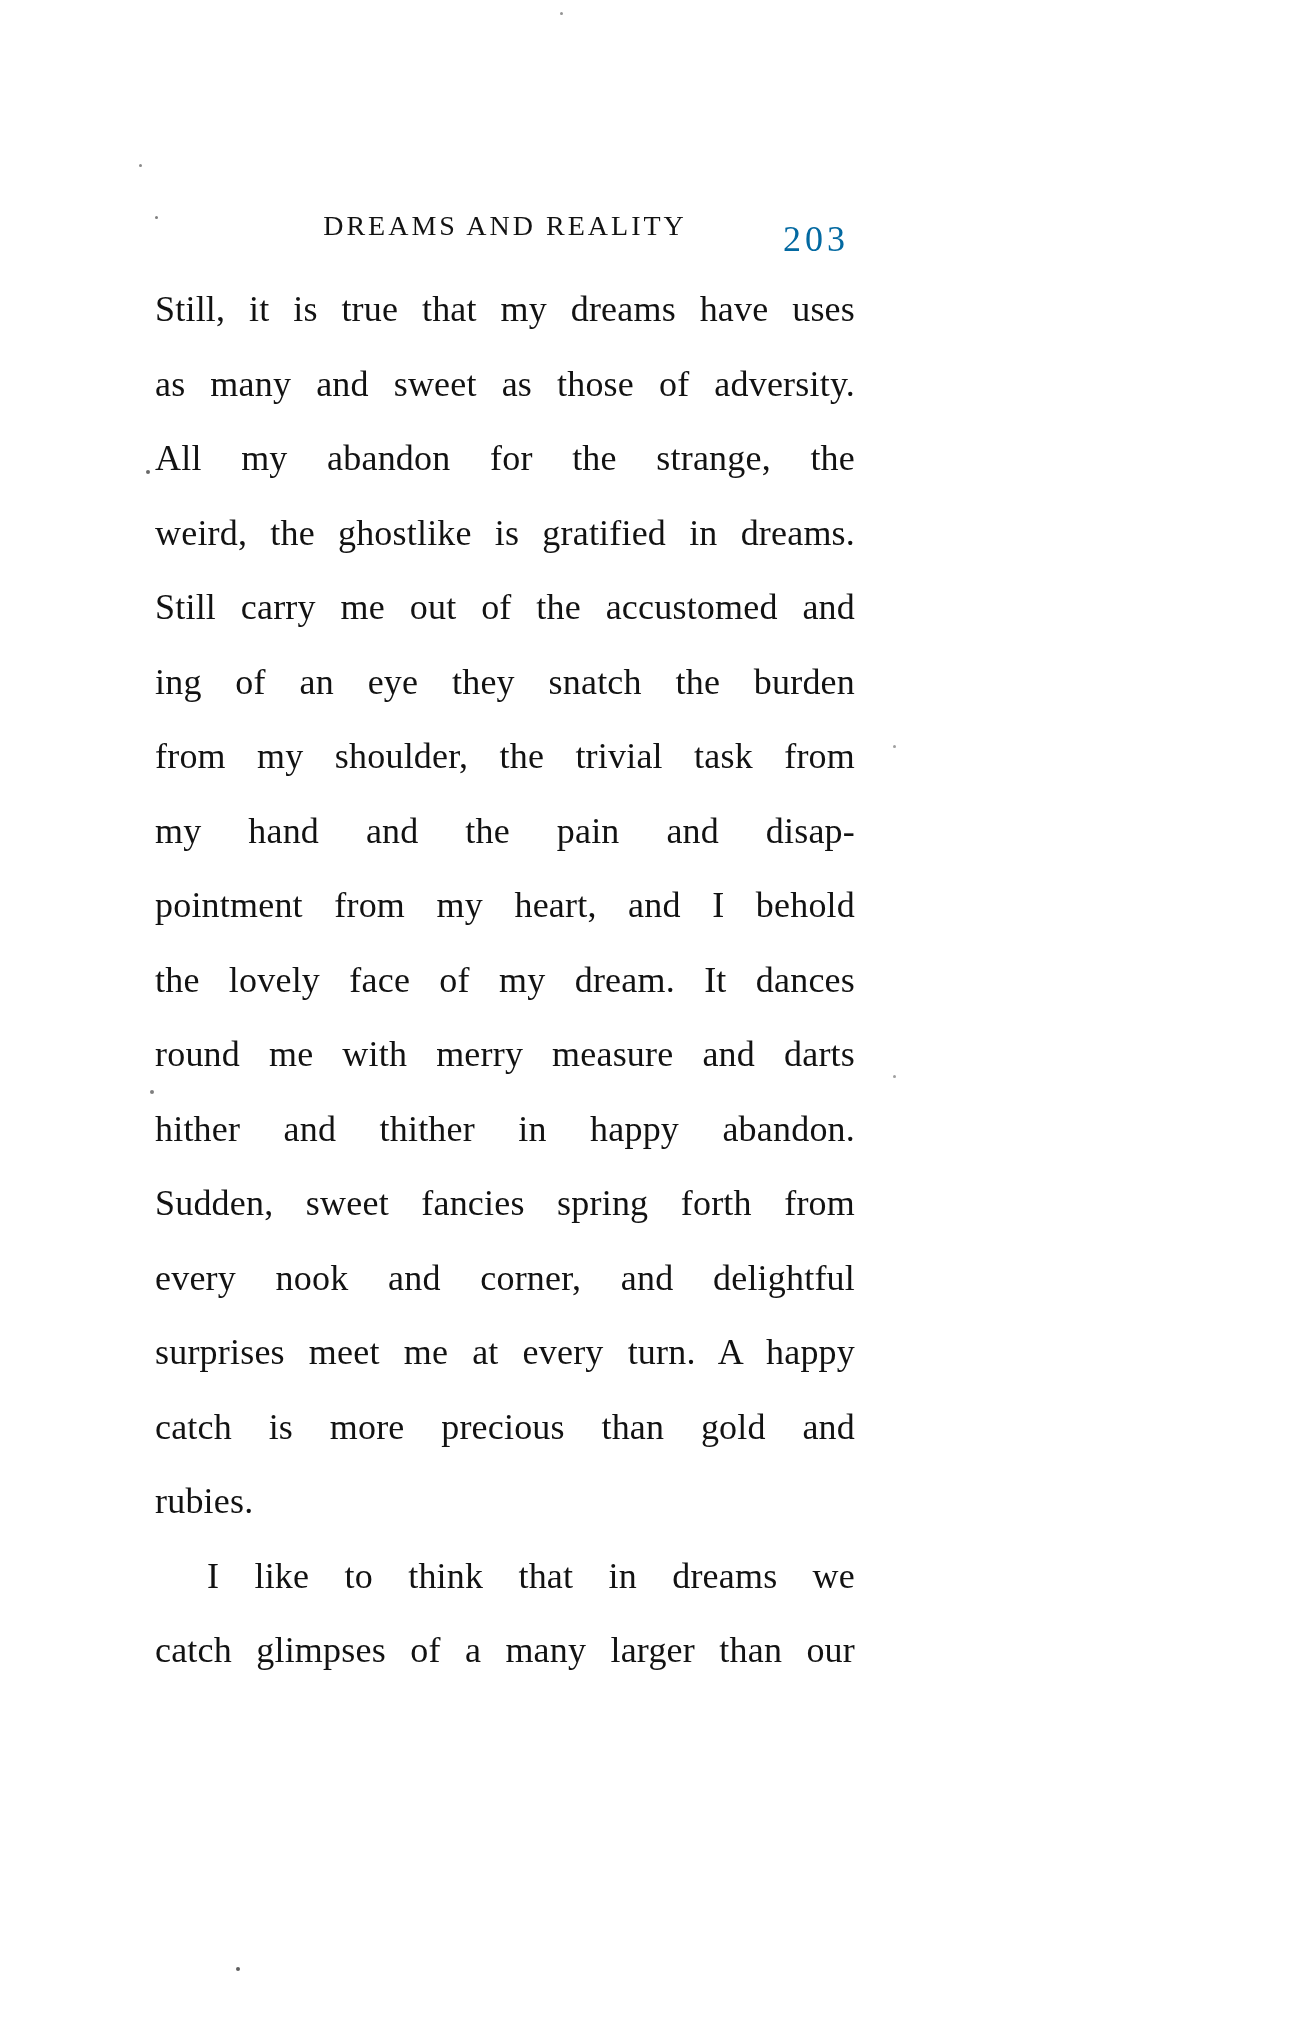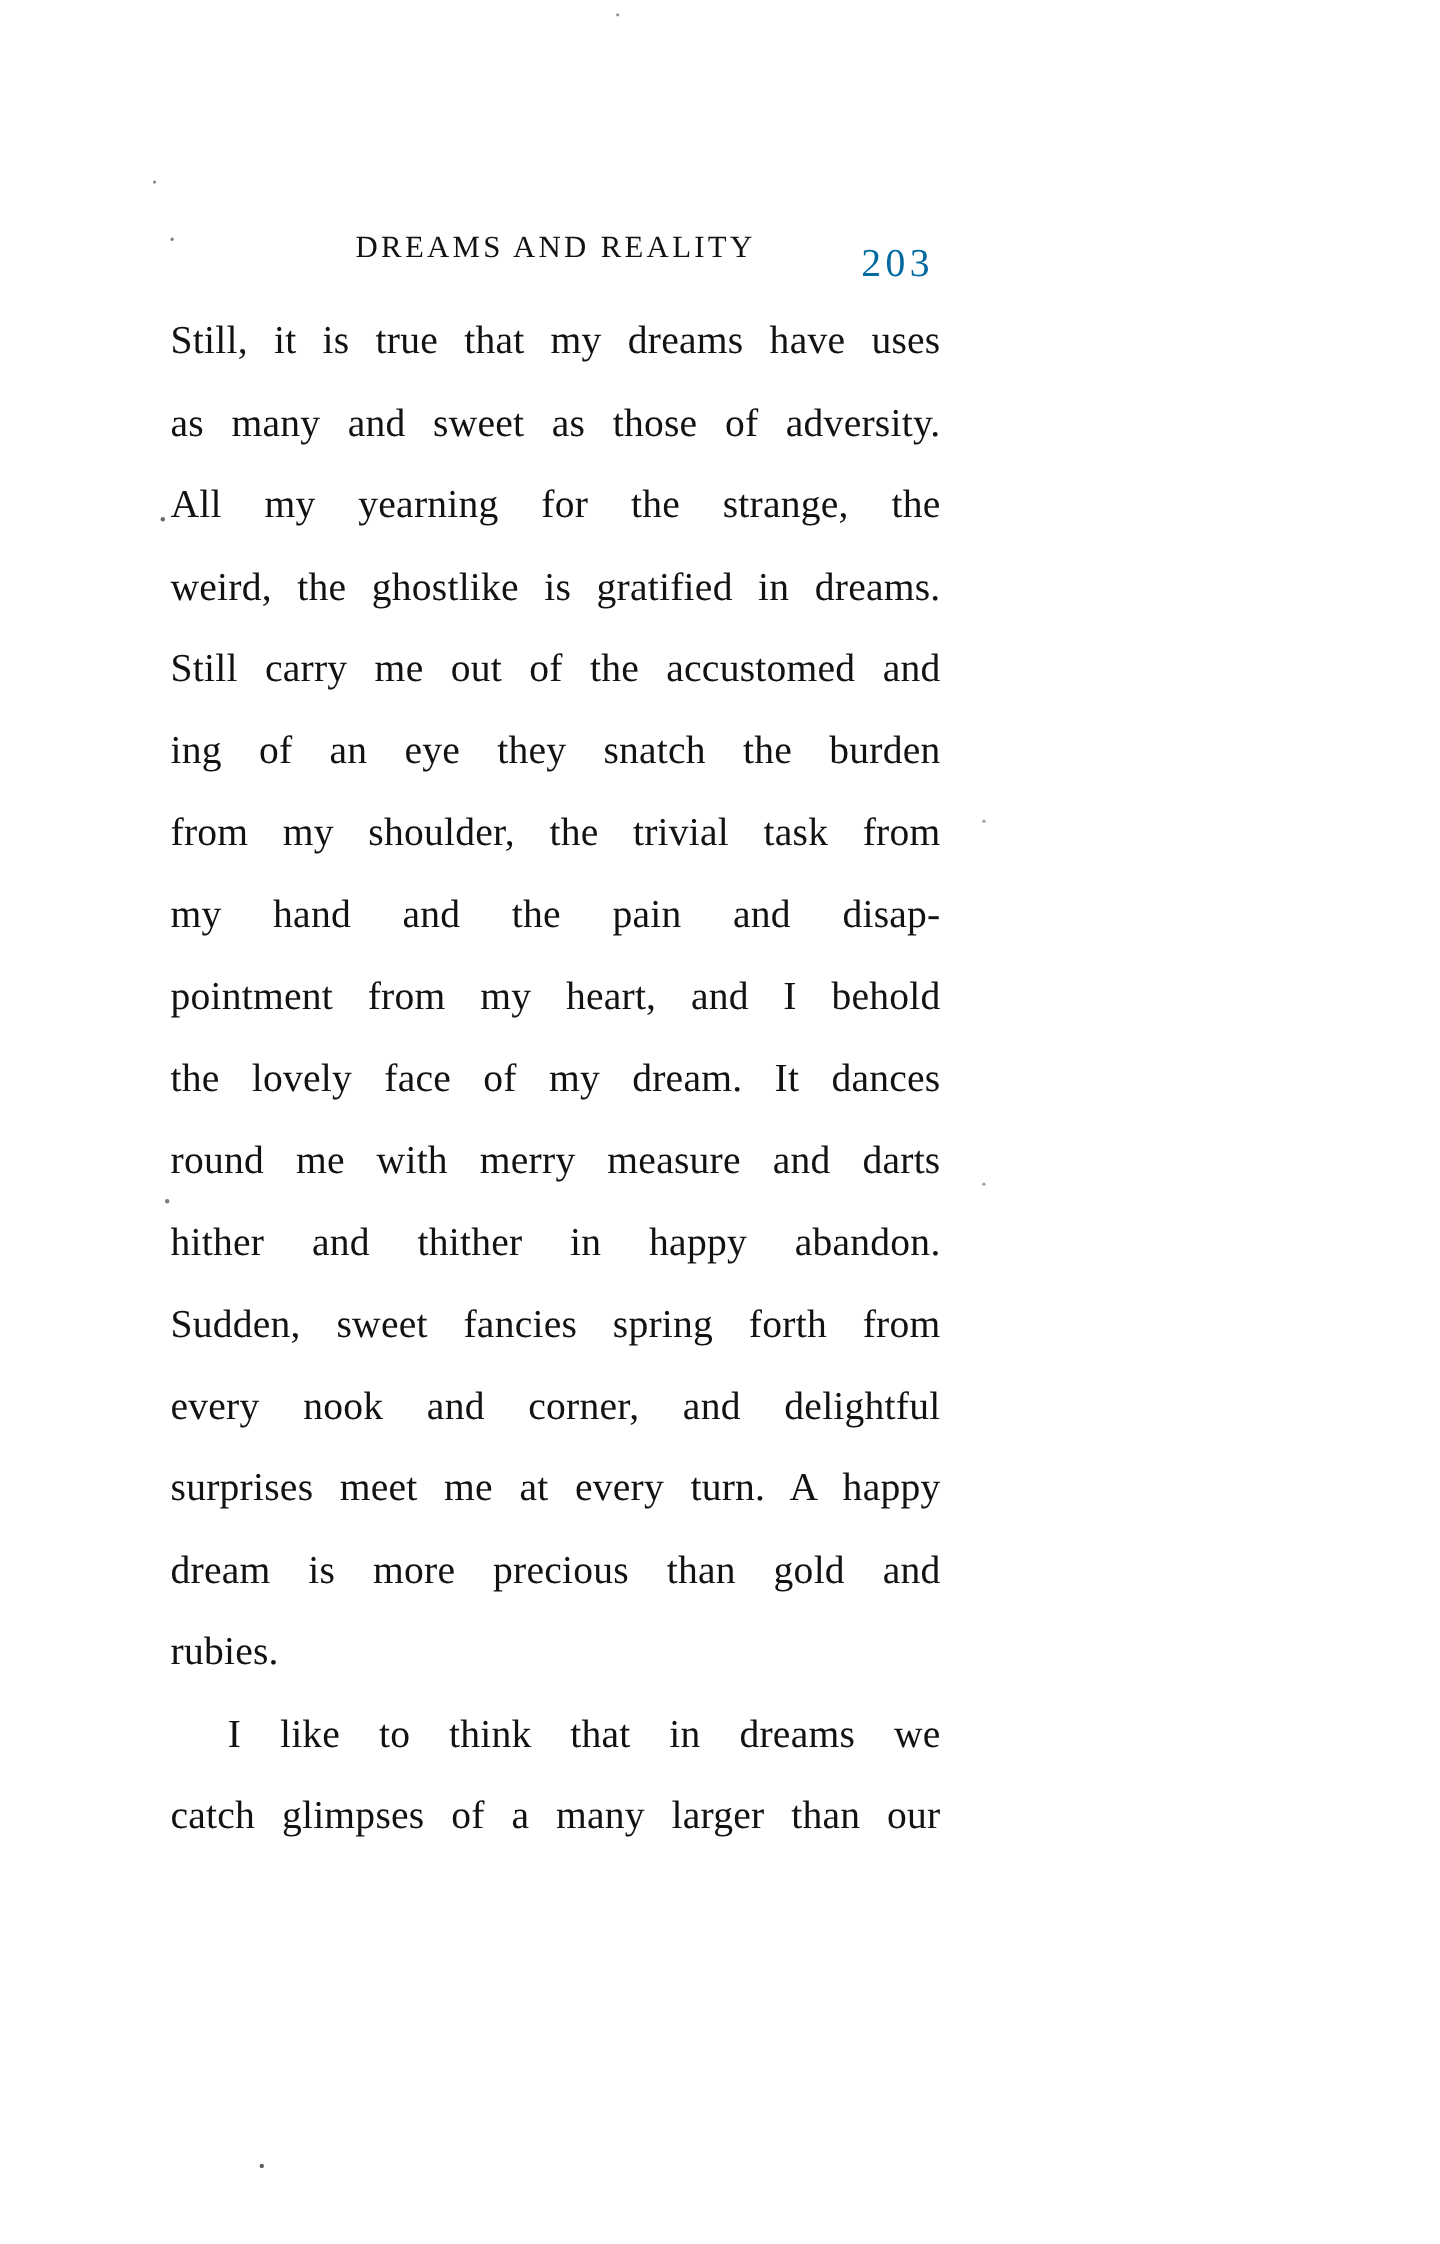--- a/index.html
+++ b/index.html
@@ -77,34 +77,34 @@
 <div class="page">
 
   <div class="header">
     <span class="chapter-title">DREAMS AND REALITY</span>
     <span class="page-number">203</span>
   </div>
 
   <div class="body-text">
     <div class="line">Still, it is true that my dreams have uses</div>
     <div class="line">as many and sweet as those of adversity.</div>
-    <div class="line">All my yearning for the strange, the</div>
+    <div class="line">All my abandon for the strange, the</div>
     <div class="line">weird, the ghostlike is gratified in dreams.</div>
     <div class="line">Still carry me out of the accustomed and</div>
     <div class="line">ing of an eye they snatch the burden</div>
     <div class="line">from my shoulder, the trivial task from</div>
     <div class="line">my hand and the pain and disap-</div>
     <div class="line">pointment from my heart, and I behold</div>
     <div class="line">the lovely face of my dream.  It dances</div>
     <div class="line">round me with merry measure and darts</div>
     <div class="line">hither and thither in happy abandon.</div>
     <div class="line">Sudden, sweet fancies spring forth from</div>
     <div class="line">every nook and corner, and delightful</div>
     <div class="line">surprises meet me at every turn.  A happy</div>
-    <div class="line">dream is more precious than gold and</div>
+    <div class="line">catch is more precious than gold and</div>
     <div class="line para-end">rubies.</div>
     <div class="line indent">I like to think that in dreams we</div>
     <div class="line">catch glimpses of a many larger than our</div>
   </div>
 
   <span class="speck s1"></span>
   <span class="speck s2"></span>
   <span class="speck s3"></span>
   <span class="speck s4"></span>
   <span class="speck s5"></span>

